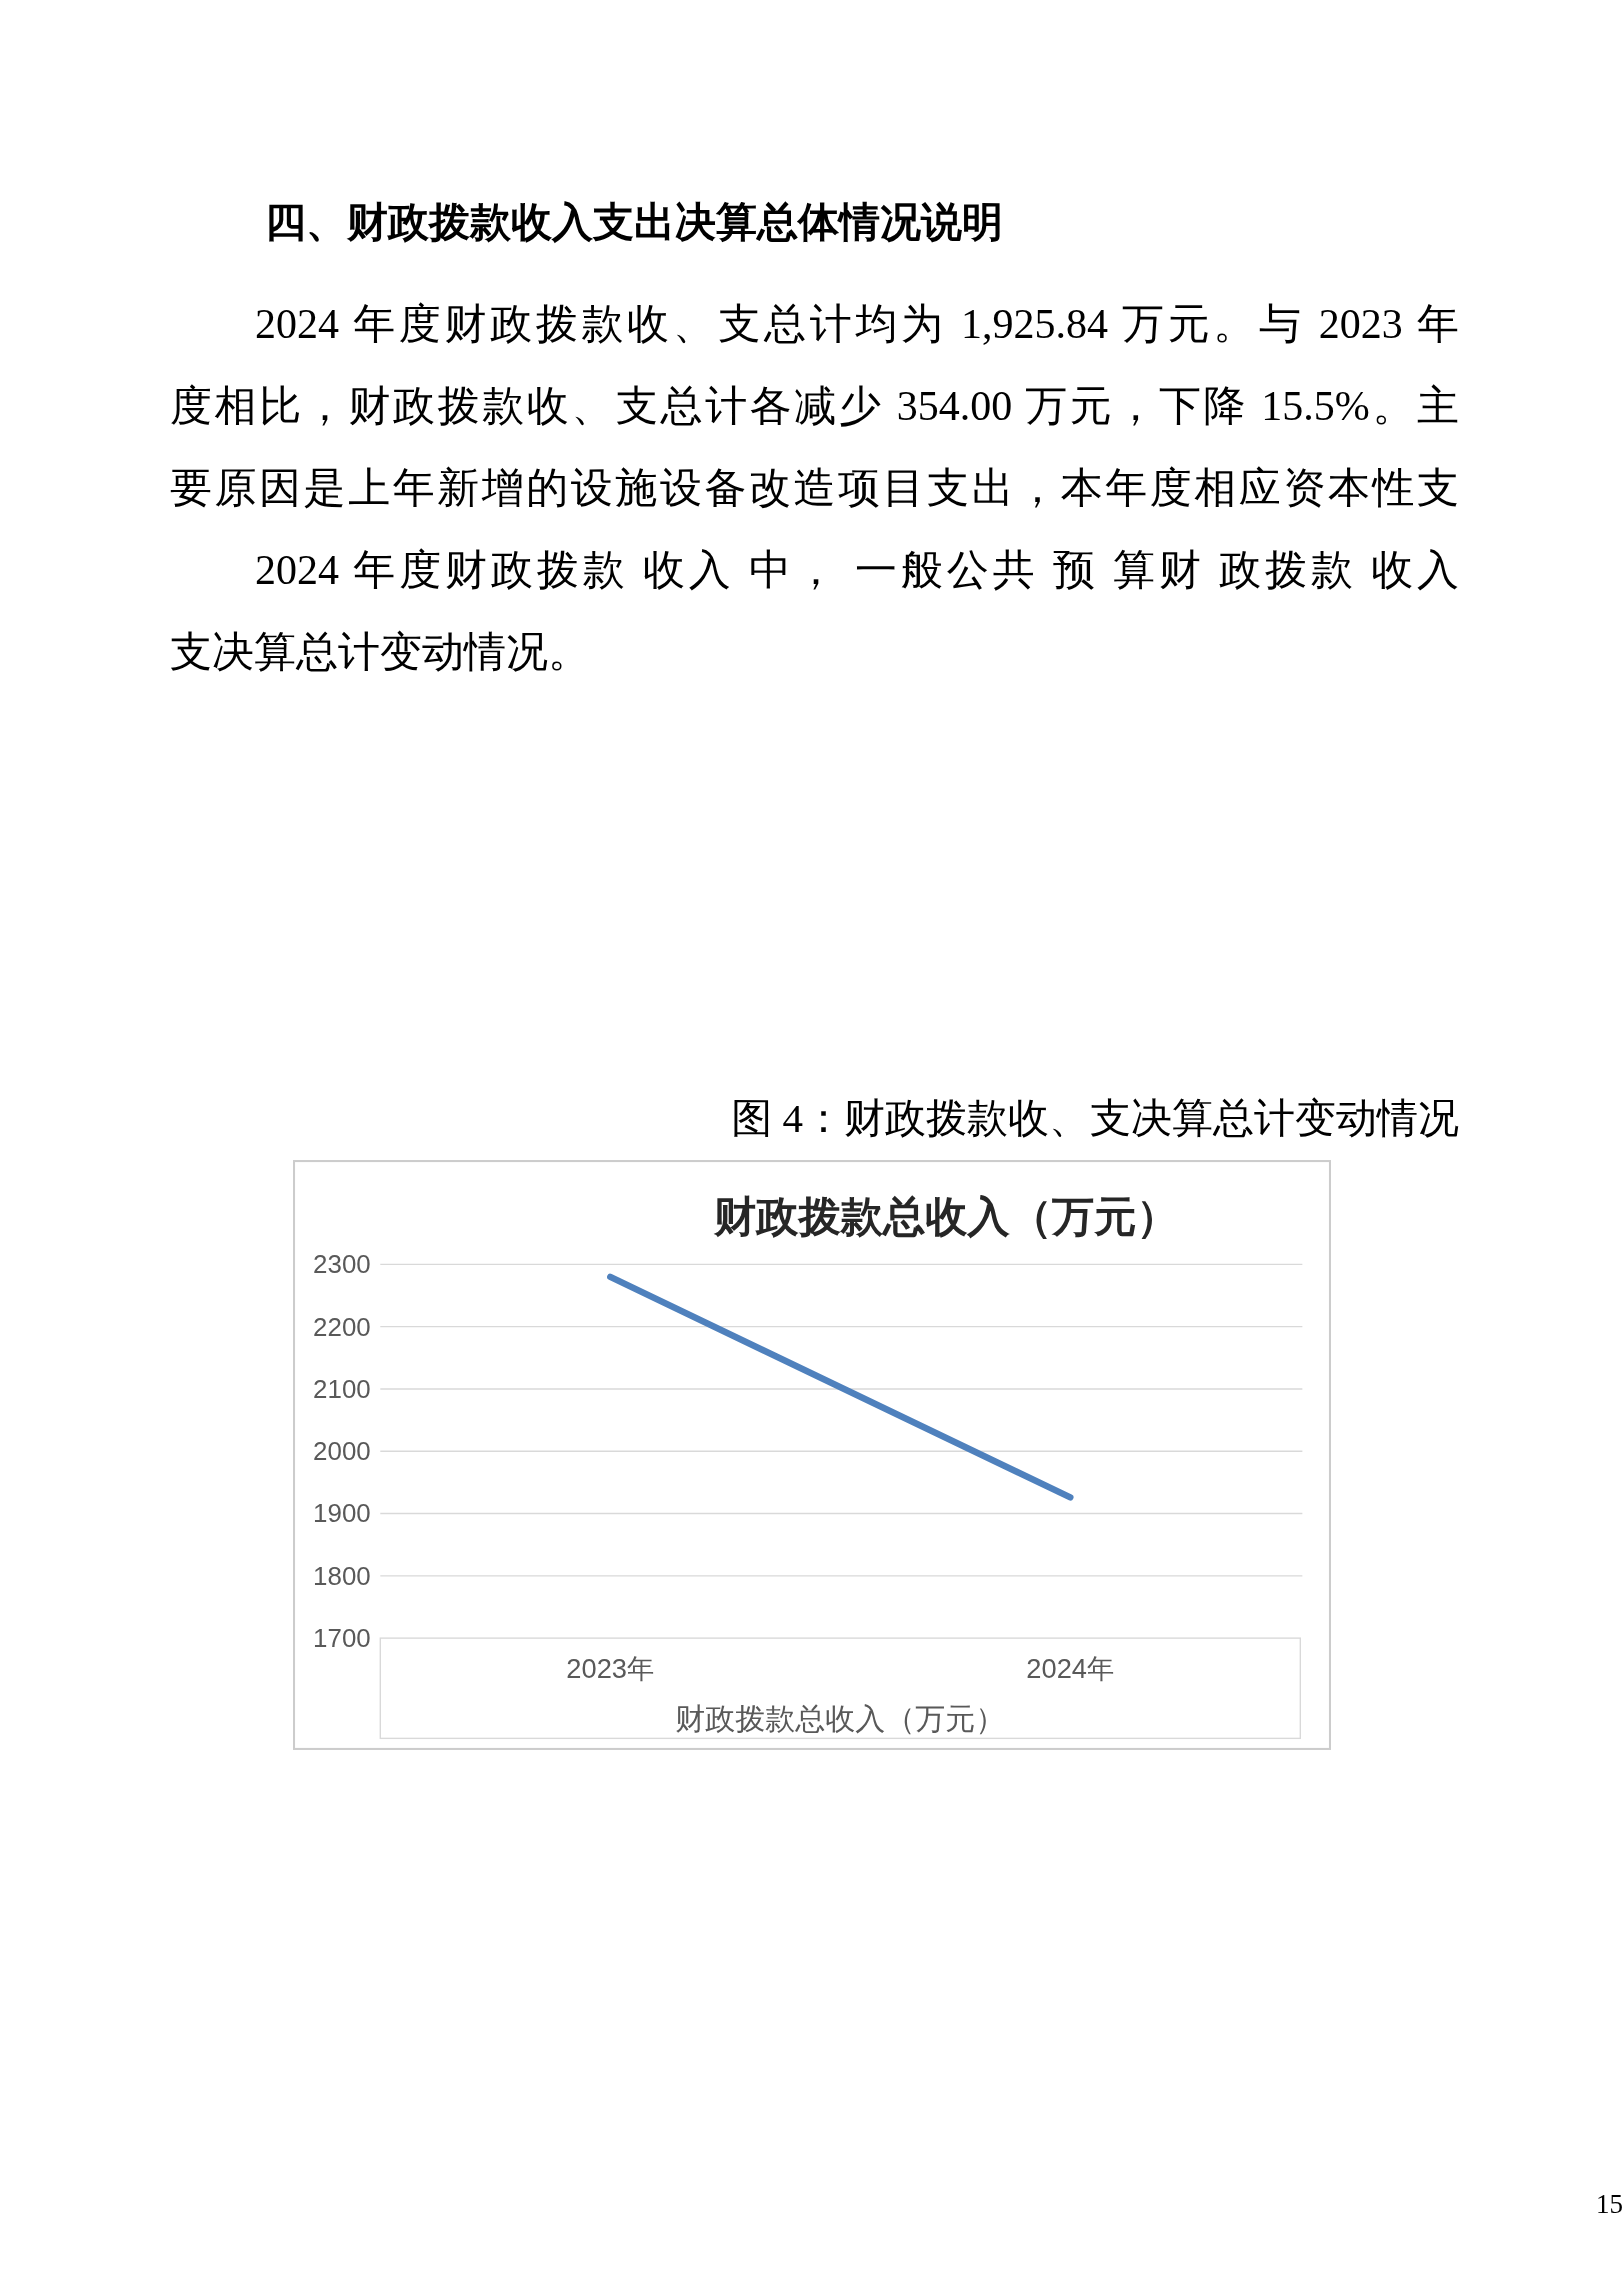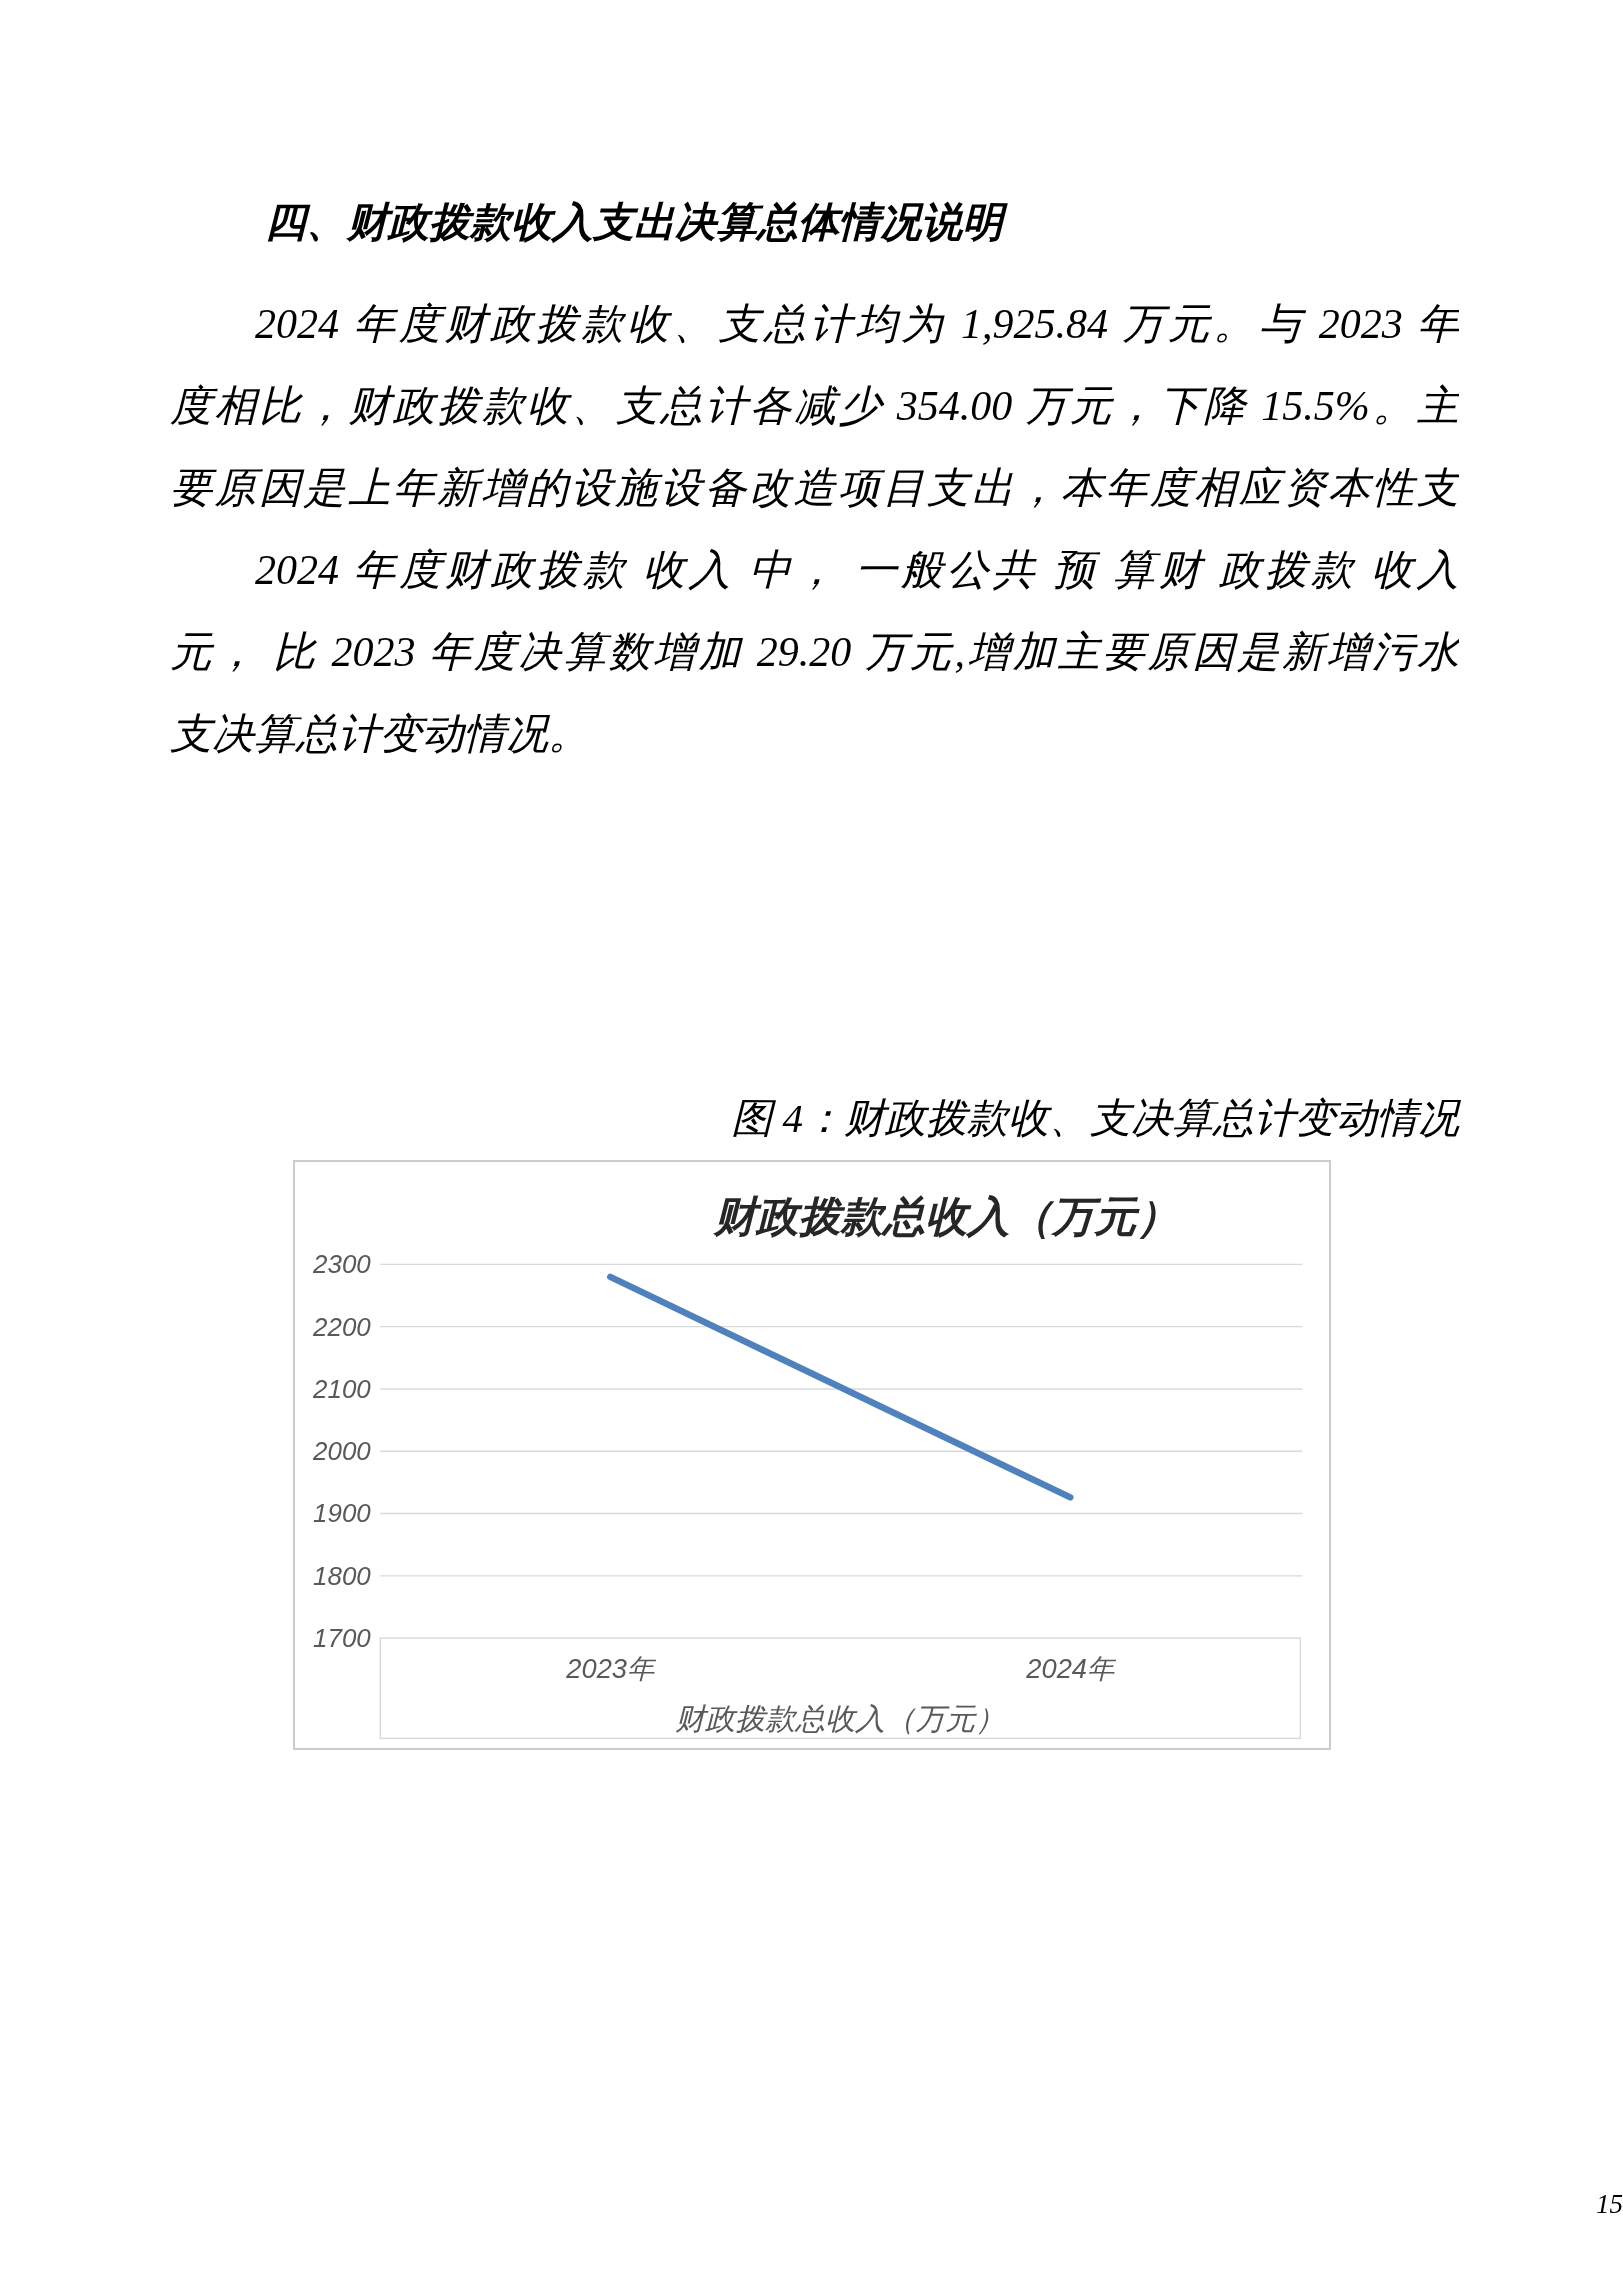--- a/index.html
+++ b/index.html
@@ -3,21 +3,20 @@
 <meta charset="utf-8">
 <style>
   html,body{margin:0;padding:0;background:#ffffff;}
   .page{
     position:relative;
     width:1623px;height:2295px;
     background:#ffffff;
     overflow:hidden;
     font-family:"Liberation Serif","DejaVu Serif",serif;
     color:#000000;
-    font-style:italic;
   }
   .heading{
     position:absolute;left:170px;top:188px;width:1289px;
     font-family:"Liberation Sans","DejaVu Sans",sans-serif;
     font-weight:bold;font-size:41px;line-height:68px;
     text-indent:95px;
     white-space:nowrap;
   }
   .bodytext{
     position:absolute;left:170px;top:283px;width:1289px;
@@ -51,21 +50,20 @@
 
 <div class="page">
 
   <div class="heading">四、财政拨款收入支出决算总体情况说明</div>
 
   <div class="bodytext" id="bodytext">
       <div class="bline pf">2024 年度财政拨款收、支总计均为 1,925.84 万元。与 2023 年</div>
       <div class="bline">度相比，财政拨款收、支总计各减少 354.00 万元，下降 15.5%。主</div>
       <div class="bline">要原因是上年新增的设施设备改造项目支出，本年度相应资本性支</div>
       <div class="bline pf">2024 年度财政拨款 收入 中， 一般公共 预 算财 政拨款 收入</div>
-      <div class="bline">元， 比 2023 年度决算数增加 29.20 万元,增加主要原因是新增污水</div>
       <div class="bline pl">支决算总计变动情况。</div>
     </div>
 
   <div class="caption">图 4：财政拨款收、支决算总计变动情况</div>
 
   <div class="chartwrap" id="chartwrap">
       <svg viewBox="0 0 1522 865" width="1038" height="590">
         <rect x="1.5" y="1.5" width="1519" height="862" fill="#ffffff" stroke="#CCCCCC" stroke-width="3"></rect>
         <text x="958" y="104" text-anchor="middle" font-size="62" font-weight="bold" fill="#262626">财政拨款总收入（万元）</text>
         <line x1="128" y1="153" x2="1480" y2="153" stroke="#D9D9D9" stroke-width="2"></line>

